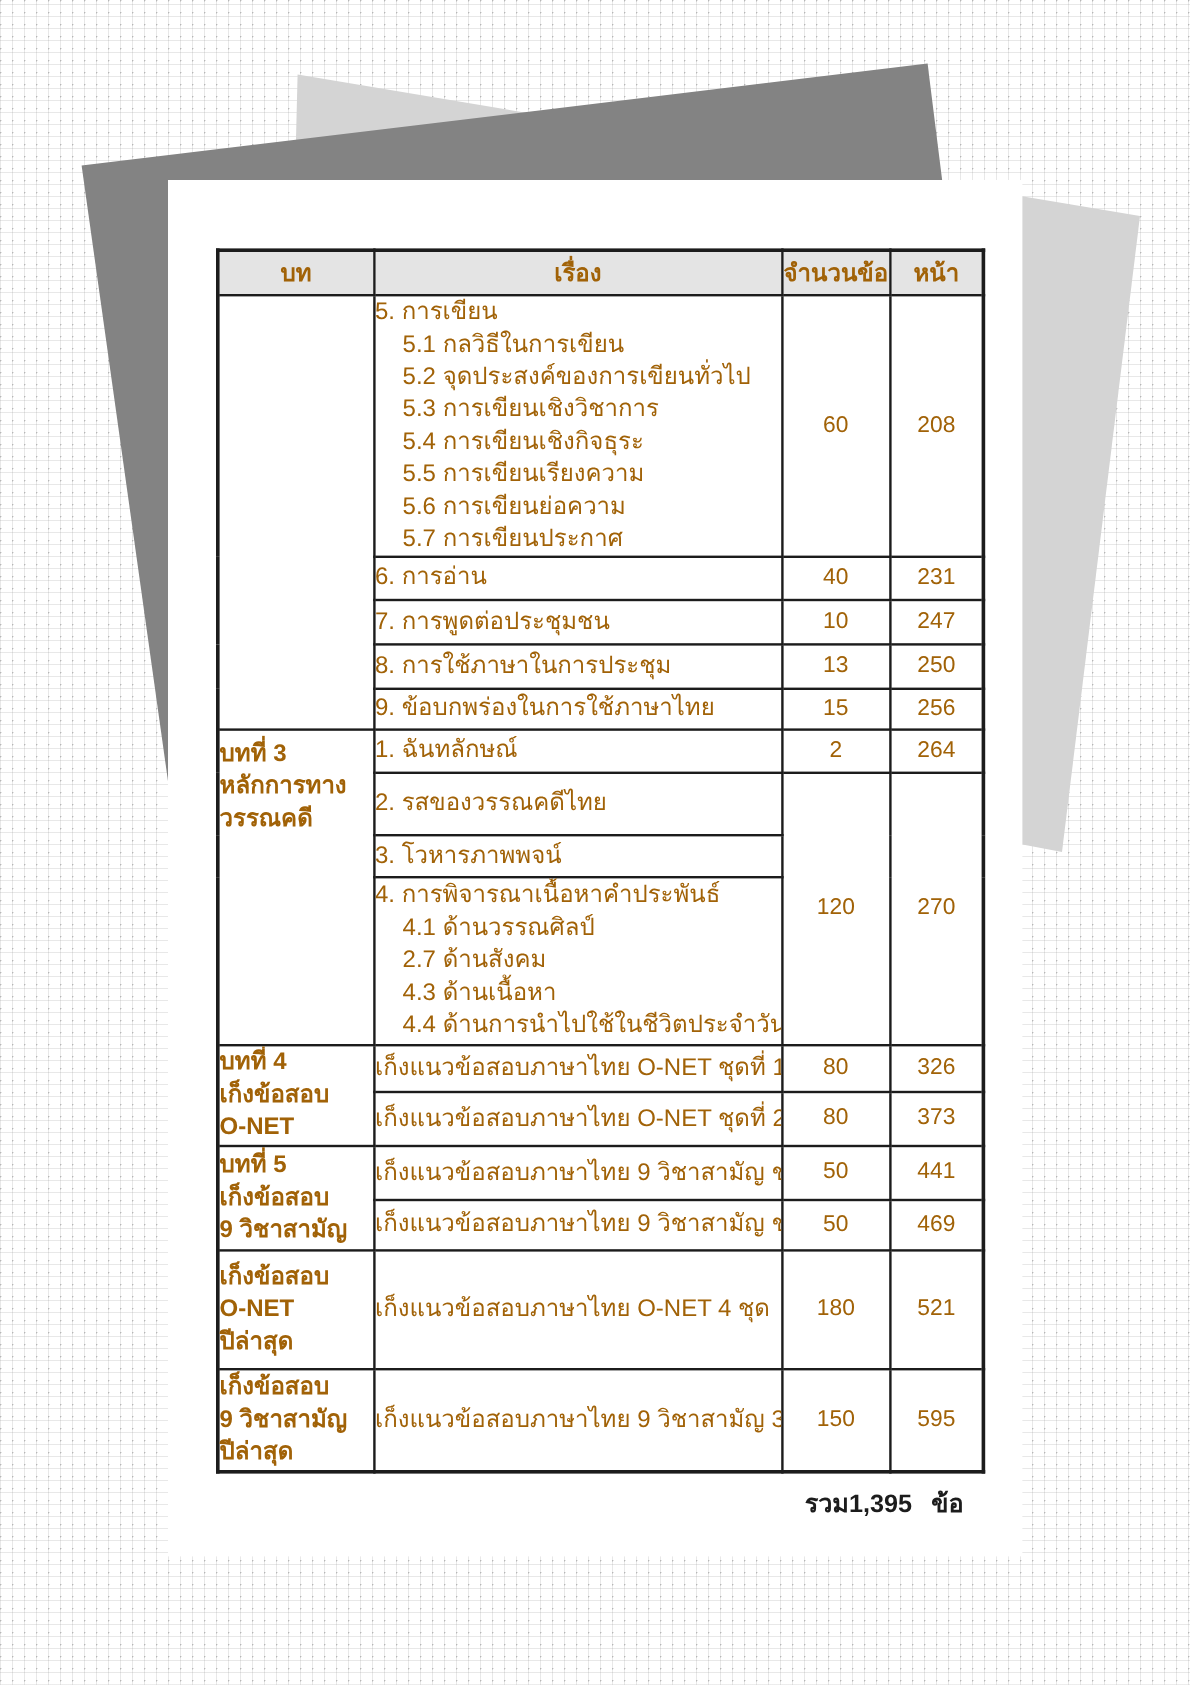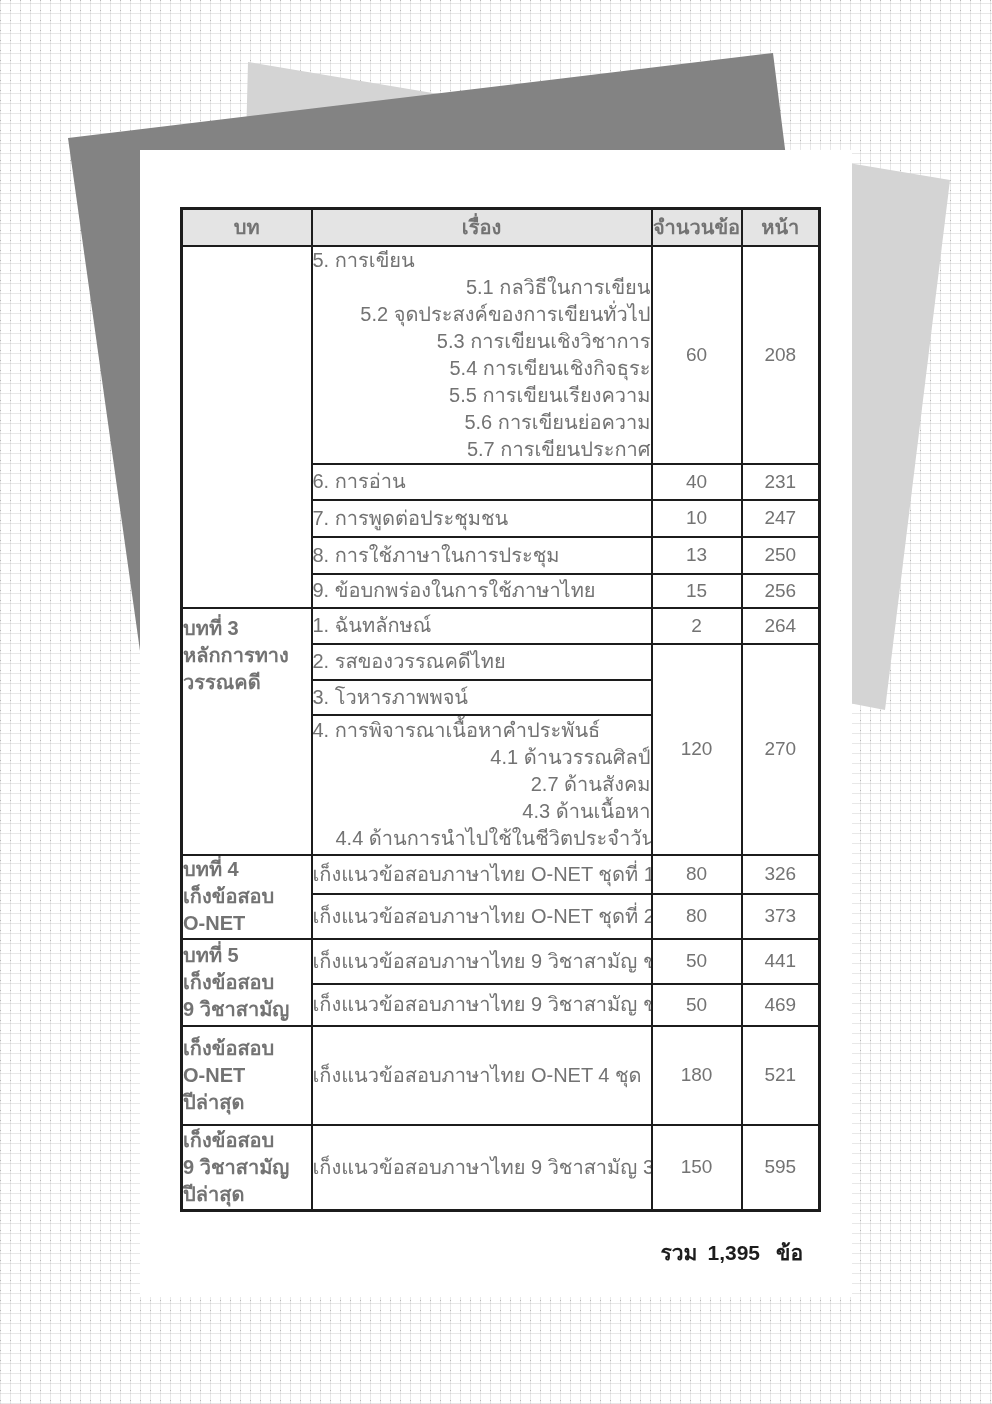--- a/index.html
+++ b/index.html
@@ -20,48 +20,48 @@
     position:absolute;left:140px;top:150px;width:712px;height:1147px;
     background:#ffffff;
   }
   table.toc{
     position:absolute;left:40px;top:57px;width:638px;
     border-collapse:collapse;table-layout:fixed;
     border:3px solid #1c1c1c;
   }
   table.toc td{
     border:2px solid #1c1c1c;
-    color:#737373;
+    color:#a16207;
     padding:0;
     overflow:hidden;
   }
   td.hcell{
     background:#e4e4e4;text-align:center;font-weight:bold;font-size:20px;
     border-bottom:3px solid #1c1c1c;
   }
   td.chap{
     text-align:left;font-weight:bold;font-size:20px;line-height:27px;
     vertical-align:middle;
   }
   td.chap.vtop{vertical-align:top;padding-top:6px;}
   td.topic{
     text-align:left;font-size:20px;line-height:27px;vertical-align:middle;
     padding:4px 6px 4px 12px;
     margin-top:26px;
   }
   .tline{white-space:nowrap;}
-  .tline.sub{padding-left:23px;text-align:right;}
+  .tline.sub{padding-left:23px;}
   td.num{
     text-align:center;font-size:19px;vertical-align:middle;
   }
   .summary{
     position:absolute;top:1086px;right:49px;
     font-weight:bold;font-size:21px;color:#1c1c1c;white-space:nowrap;
   }
-  .summary .sv{margin-left:10px;}
+  .summary .sv{}
   .summary .su{margin-left:16px;}
 </style>
 </head>
 <body>
 
 <div class="stage">
 
   <svg class="sheets" viewBox="0 0 992 1404" xmlns="http://www.w3.org/2000/svg">
     <polygon class="sheet-light" points="248,62 950,180 885,710 235,585"></polygon>
     <polygon class="sheet-dark" points="68,138 773,53 825,470 148,708"></polygon>
@@ -134,21 +134,21 @@
           <div>บทที่ 3</div>
           <div>หลักการทาง</div>
           <div>วรรณคดี</div>
         </td>
         <td class="topic">
               <div class="tline">1. ฉันทลักษณ์</div>
             </td>
         <td class="num">2</td>
         <td class="num">264</td>
       </tr>
-      <tr style="height:36px">
+      <tr style="height:52px">
         <td class="topic">
               <div class="tline">2. รสของวรรณคดีไทย</div>
             </td>
         <td class="num" rowspan="3">120</td>
         <td class="num" rowspan="3">270</td>
       </tr>
       <tr style="height:35px">
         <td class="topic">
               <div class="tline">3. โวหารภาพพจน์</div>
             </td>

